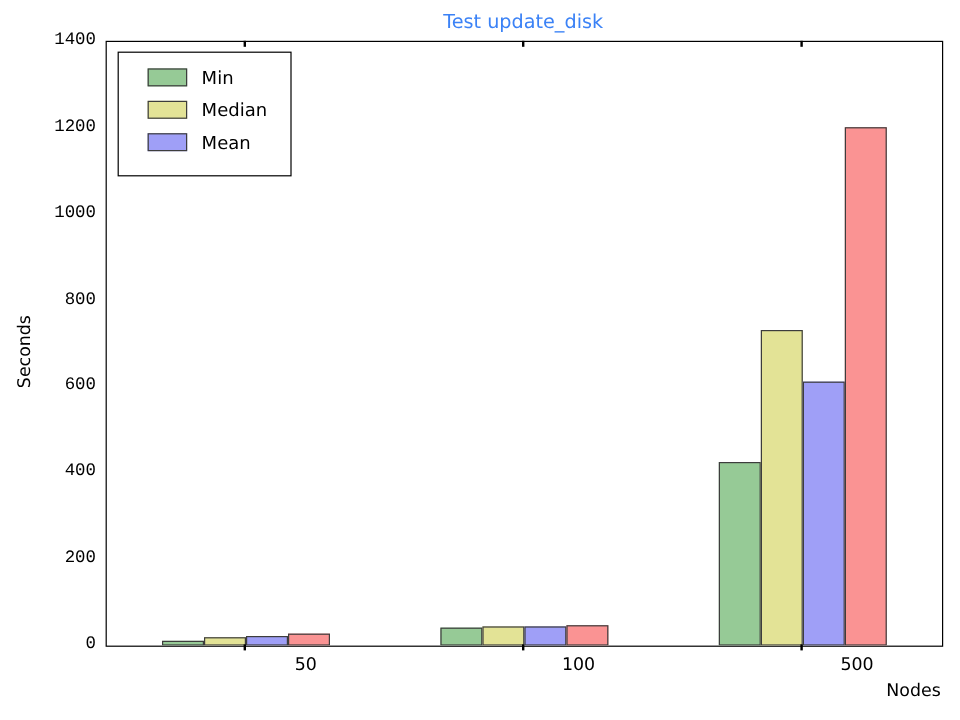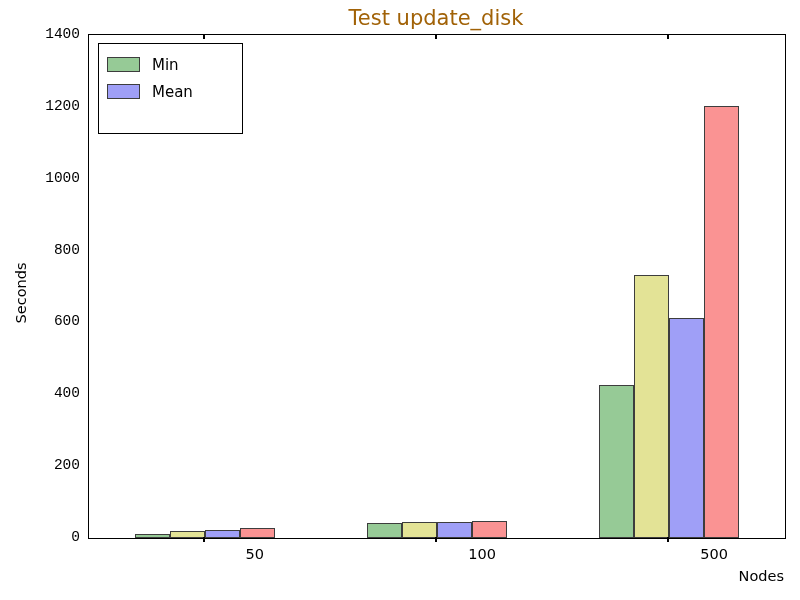--- a/index.html
+++ b/index.html
@@ -23,22 +23,22 @@
     background: #ffffff;
   }
 
   
   #chart-title {
     position: absolute;
     left: 88px;
     top: 9px;
     width: 696px;
     text-align: center;
-    font-size: 21px;
-    color: #a16207;
+    font-size: 16px;
+    color: #3b82f6;
     line-height: 18px;
     white-space: nowrap;
   }
 
   
   #plot-area {
     position: absolute;
     left: 88px;
     top: 34px;
     width: 696px;
@@ -151,25 +151,25 @@
     border: 1px solid #3d3d3d;
     box-sizing: border-box;
   }
 
   
   #legend {
     position: absolute;
     left: 98px;
     top: 43px;
     width: 145px;
-    height: 91px;
+    height: 104px;
     background: #ffffff;
     border: 1.2px solid #000000;
     box-sizing: border-box;
-    padding: 7px 0 0 0;
+    padding: 7px 0 0 16px;
   }
   .legend-row {
     height: 27px;
     display: flex;
     align-items: center;
     padding-left: 8px;
   }
   .legend-swatch {
     width: 33px;
     height: 15px;
@@ -270,18 +270,22 @@
     </div>
 
   <div id="x-axis-label">Nodes</div>
 
   <div id="legend">
       <div class="legend-row">
         <div class="legend-swatch" style="background: rgb(150, 202, 150); border-color: rgb(61, 61, 61);"></div>
         <div class="legend-text">Min</div>
       </div>
       <div class="legend-row">
+        <div class="legend-swatch" style="background: rgb(227, 227, 150); border-color: rgb(61, 61, 61);"></div>
+        <div class="legend-text">Median</div>
+      </div>
+      <div class="legend-row">
         <div class="legend-swatch" style="background: rgb(159, 159, 247); border-color: rgb(61, 61, 61);"></div>
         <div class="legend-text">Mean</div>
       </div>
     </div>
 
 </div>
 
 </body></html>

